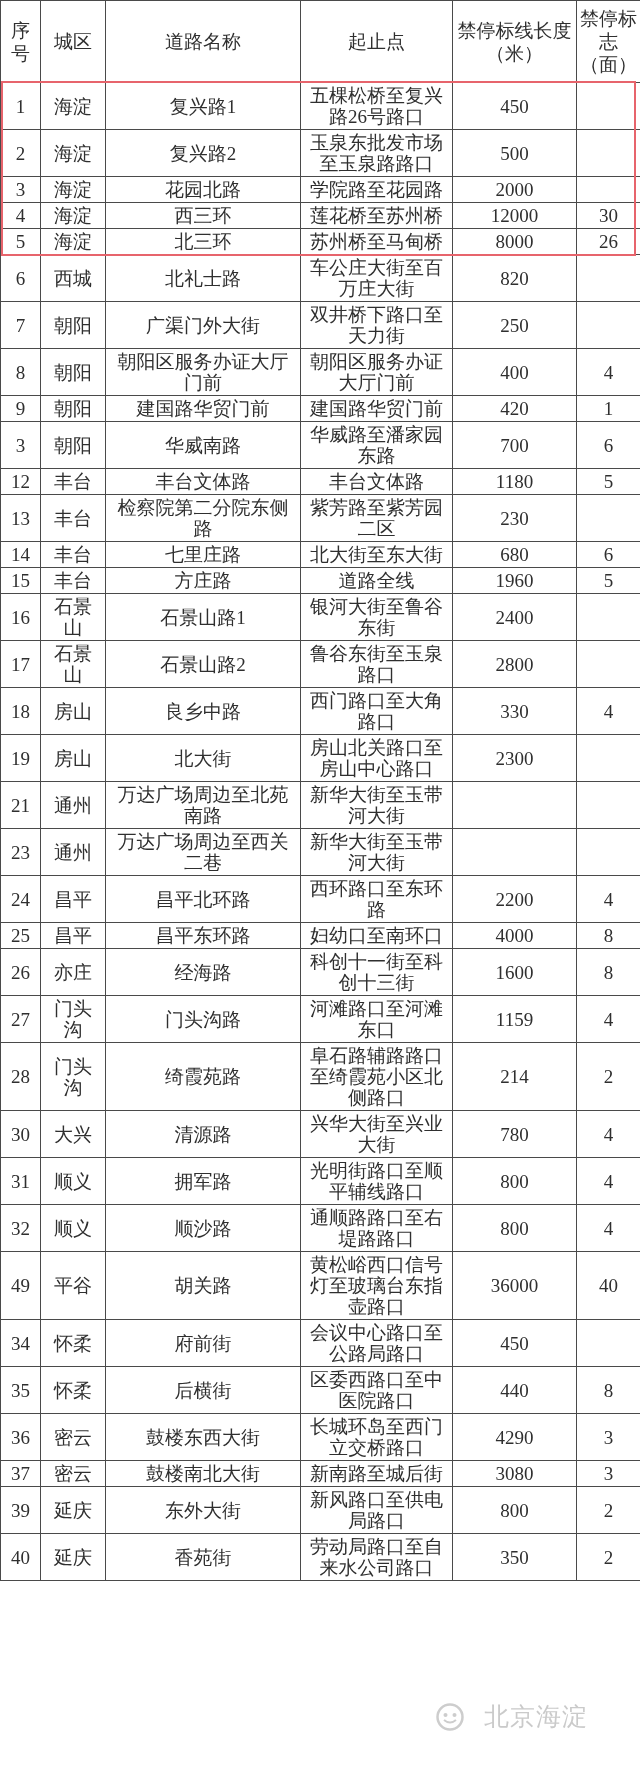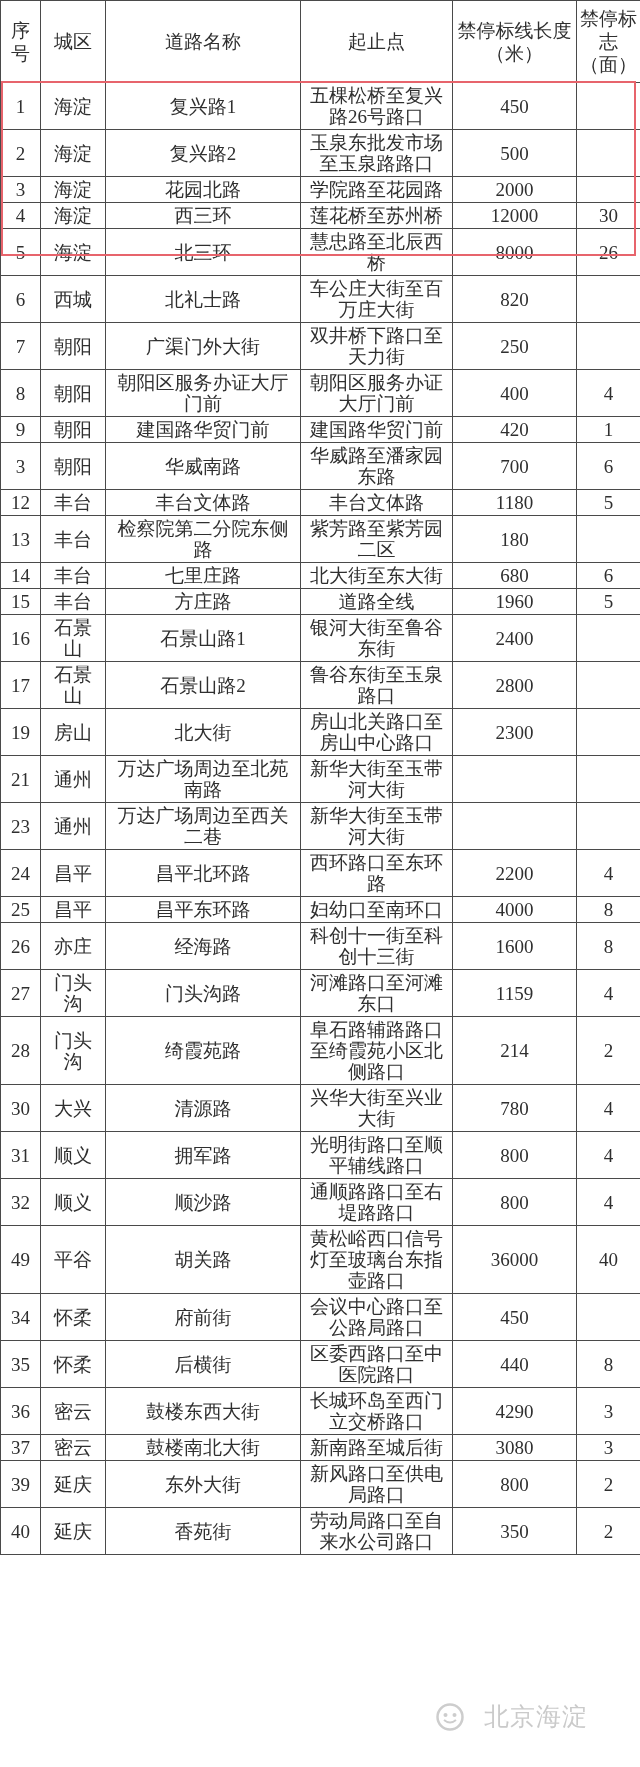--- a/index.html
+++ b/index.html
@@ -114,21 +114,21 @@
     <td>海淀</td>
     <td>西三环</td>
     <td>莲花桥至苏州桥</td>
     <td>12000</td>
     <td>30</td>
   </tr>
       <tr>
     <td>5</td>
     <td>海淀</td>
     <td>北三环</td>
-    <td>慧忠路至北辰西桥</td>
+    <td>苏州桥至马甸桥</td>
     <td>8000</td>
     <td>26</td>
   </tr>
       <tr>
     <td>6</td>
     <td>西城</td>
     <td>北礼士路</td>
     <td>车公庄大街至百万庄大街</td>
     <td>820</td>
     <td></td>
@@ -171,21 +171,21 @@
     <td>丰台文体路</td>
     <td>丰台文体路</td>
     <td>1180</td>
     <td>5</td>
   </tr>
       <tr>
     <td>13</td>
     <td>丰台</td>
     <td>检察院第二分院东侧路</td>
     <td>紫芳路至紫芳园二区</td>
-    <td>180</td>
+    <td>230</td>
     <td></td>
   </tr>
       <tr>
     <td>14</td>
     <td>丰台</td>
     <td>七里庄路</td>
     <td>北大街至东大街</td>
     <td>680</td>
     <td>6</td>
   </tr>
@@ -205,20 +205,28 @@
     <td>2400</td>
     <td></td>
   </tr>
       <tr>
     <td>17</td>
     <td>石景山</td>
     <td>石景山路2</td>
     <td>鲁谷东街至玉泉路口</td>
     <td>2800</td>
     <td></td>
+  </tr>
+      <tr>
+    <td>18</td>
+    <td>房山</td>
+    <td>良乡中路</td>
+    <td>西门路口至大角路口</td>
+    <td>330</td>
+    <td>4</td>
   </tr>
       <tr>
     <td>19</td>
     <td>房山</td>
     <td>北大街</td>
     <td>房山北关路口至房山中心路口</td>
     <td>2300</td>
     <td></td>
   </tr>
       <tr>

